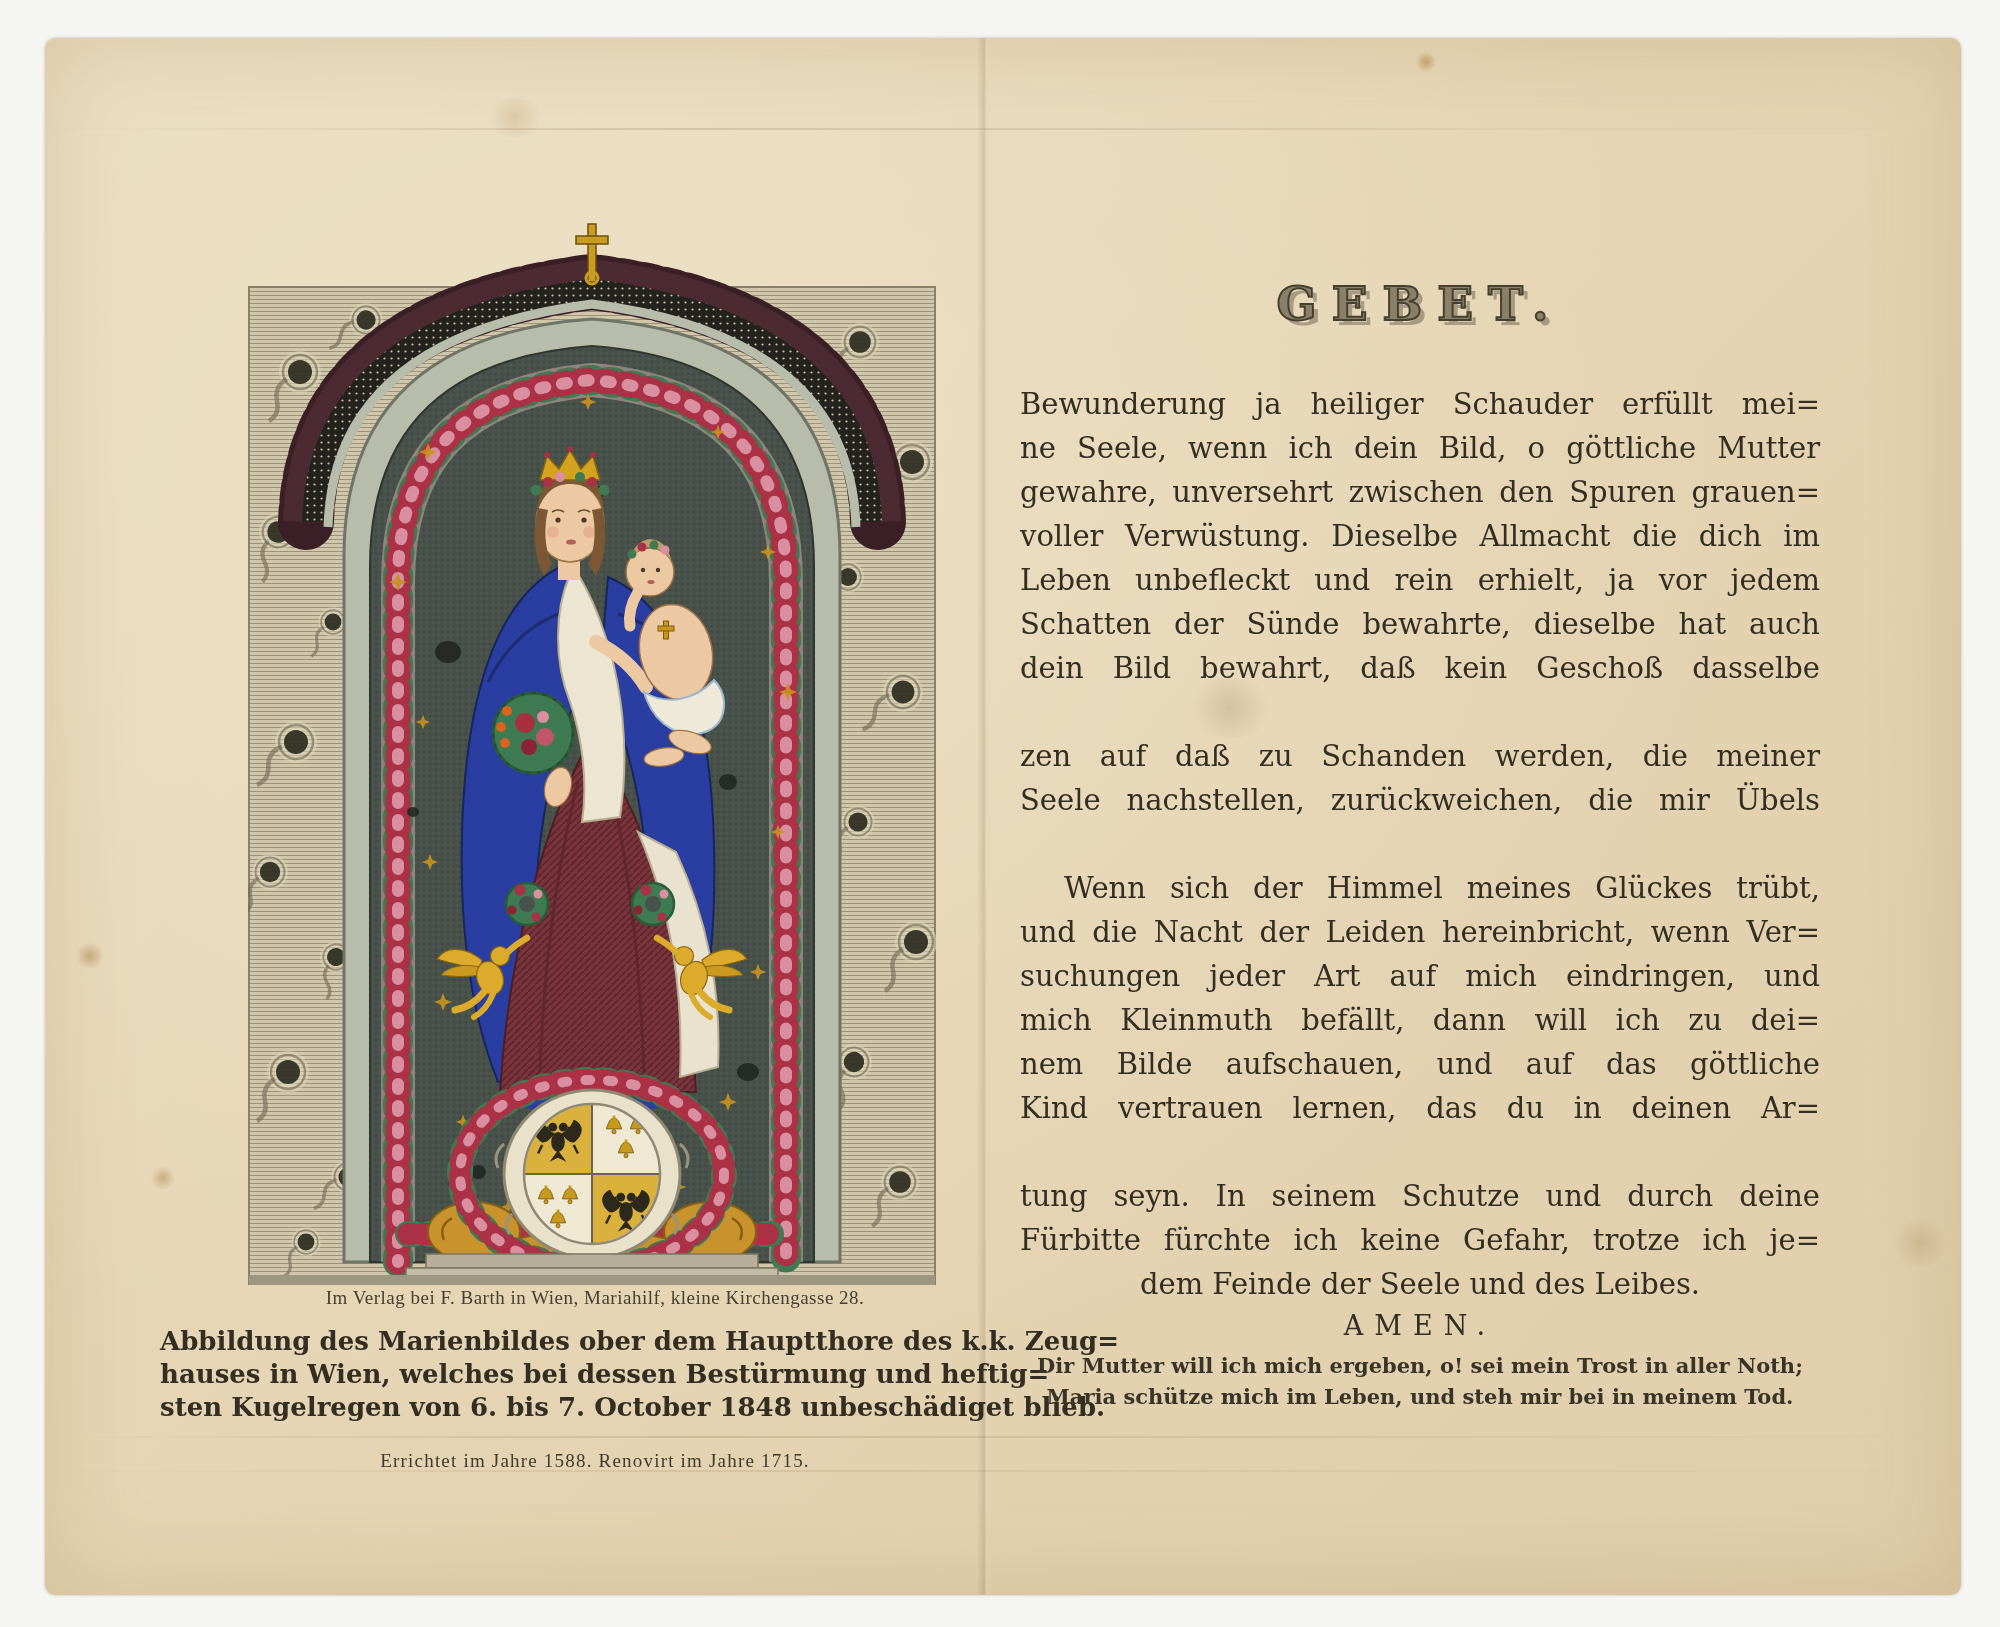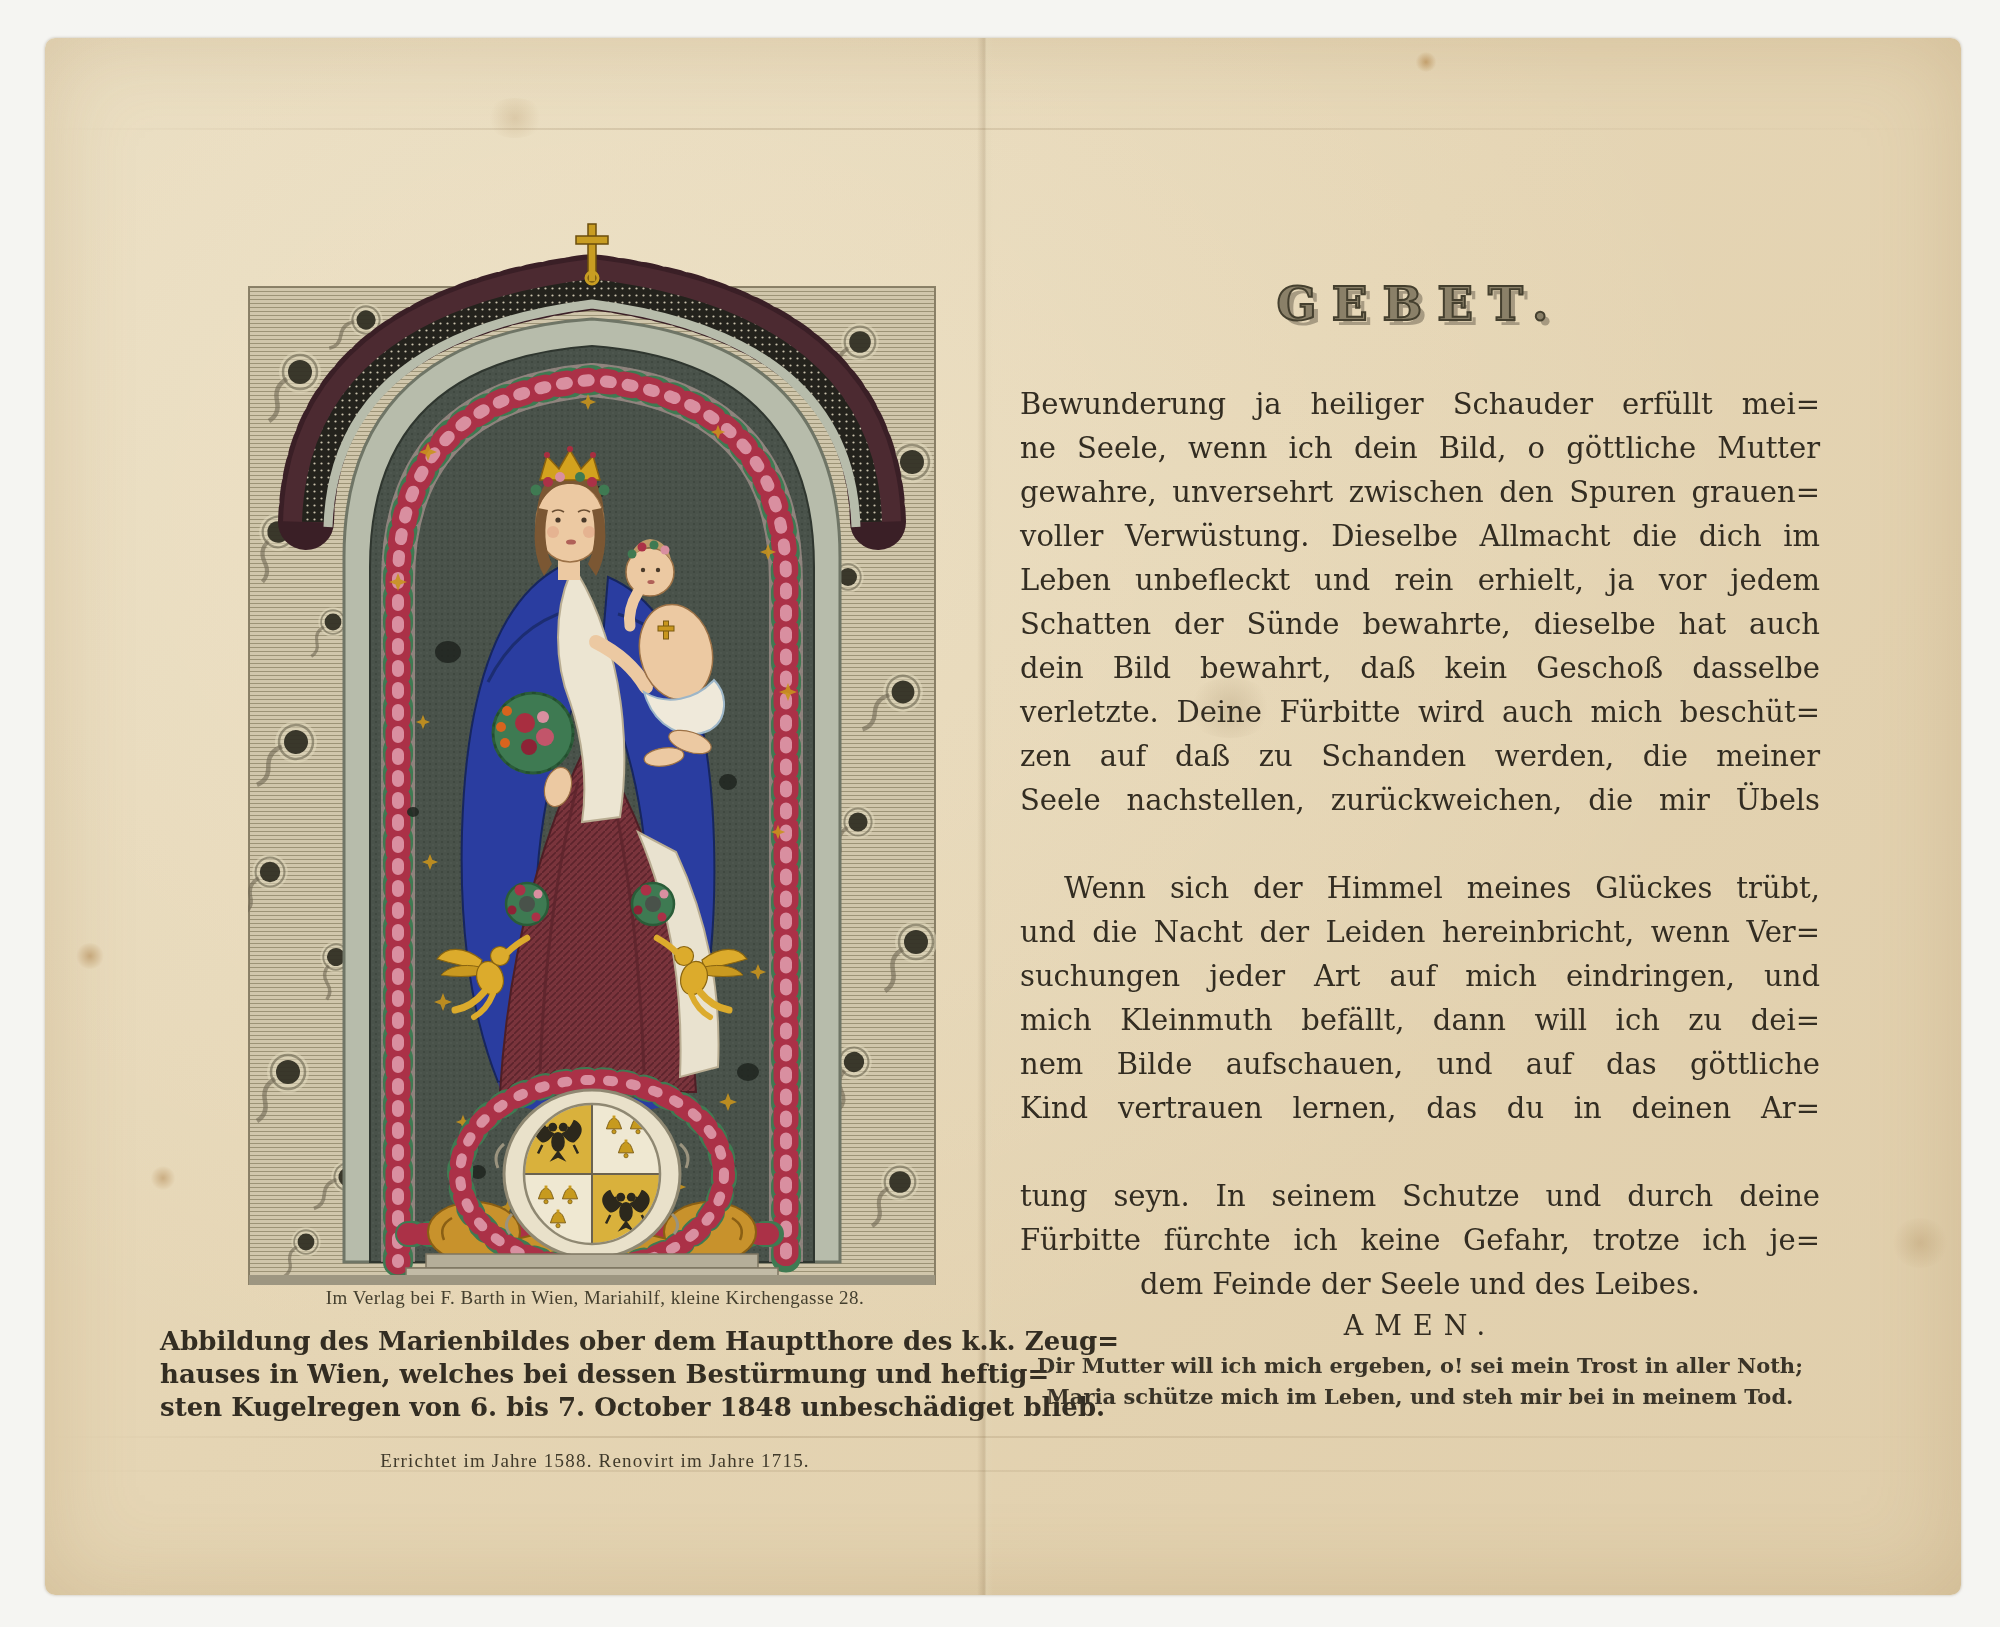--- a/index.html
+++ b/index.html
@@ -355,21 +355,20 @@
 
   <div id="gebet-title">GEBET.</div>
 
   <div class="rline" style="top:344px">Bewunderung ja heiliger Schauder erfüllt mei=</div>
   <div class="rline" style="top:388px">ne Seele, wenn ich dein Bild, o göttliche Mutter</div>
   <div class="rline" style="top:432px">gewahre, unversehrt zwischen den Spuren grauen=</div>
   <div class="rline" style="top:476px">voller Verwüstung. Dieselbe Allmacht die dich im</div>
   <div class="rline" style="top:520px">Leben unbefleckt und rein erhielt, ja vor jedem</div>
   <div class="rline" style="top:564px">Schatten der Sünde bewahrte, dieselbe hat auch</div>
   <div class="rline" style="top:608px">dein Bild bewahrt, daß kein Geschoß dasselbe</div>
-  <div class="rline" style="top:652px">verletzte. Deine Fürbitte wird auch mich beschüt=</div>
   <div class="rline" style="top:696px">zen auf daß zu Schanden werden, die meiner</div>
   <div class="rline" style="top:740px">Seele nachstellen, zurückweichen, die mir Übels</div>
 
   <div class="rline indent" style="top:828px">Wenn sich der Himmel meines Glückes trübt,</div>
   <div class="rline" style="top:872px">und die Nacht der Leiden hereinbricht, wenn Ver=</div>
   <div class="rline" style="top:916px">suchungen jeder Art auf mich eindringen, und</div>
   <div class="rline" style="top:960px">mich Kleinmuth befällt, dann will ich zu dei=</div>
   <div class="rline" style="top:1004px">nem Bilde aufschauen, und auf das göttliche</div>
   <div class="rline" style="top:1048px">Kind vertrauen lernen, das du in deinen Ar=</div>
   <div class="rline" style="top:1136px">tung seyn. In seinem Schutze und durch deine</div>

